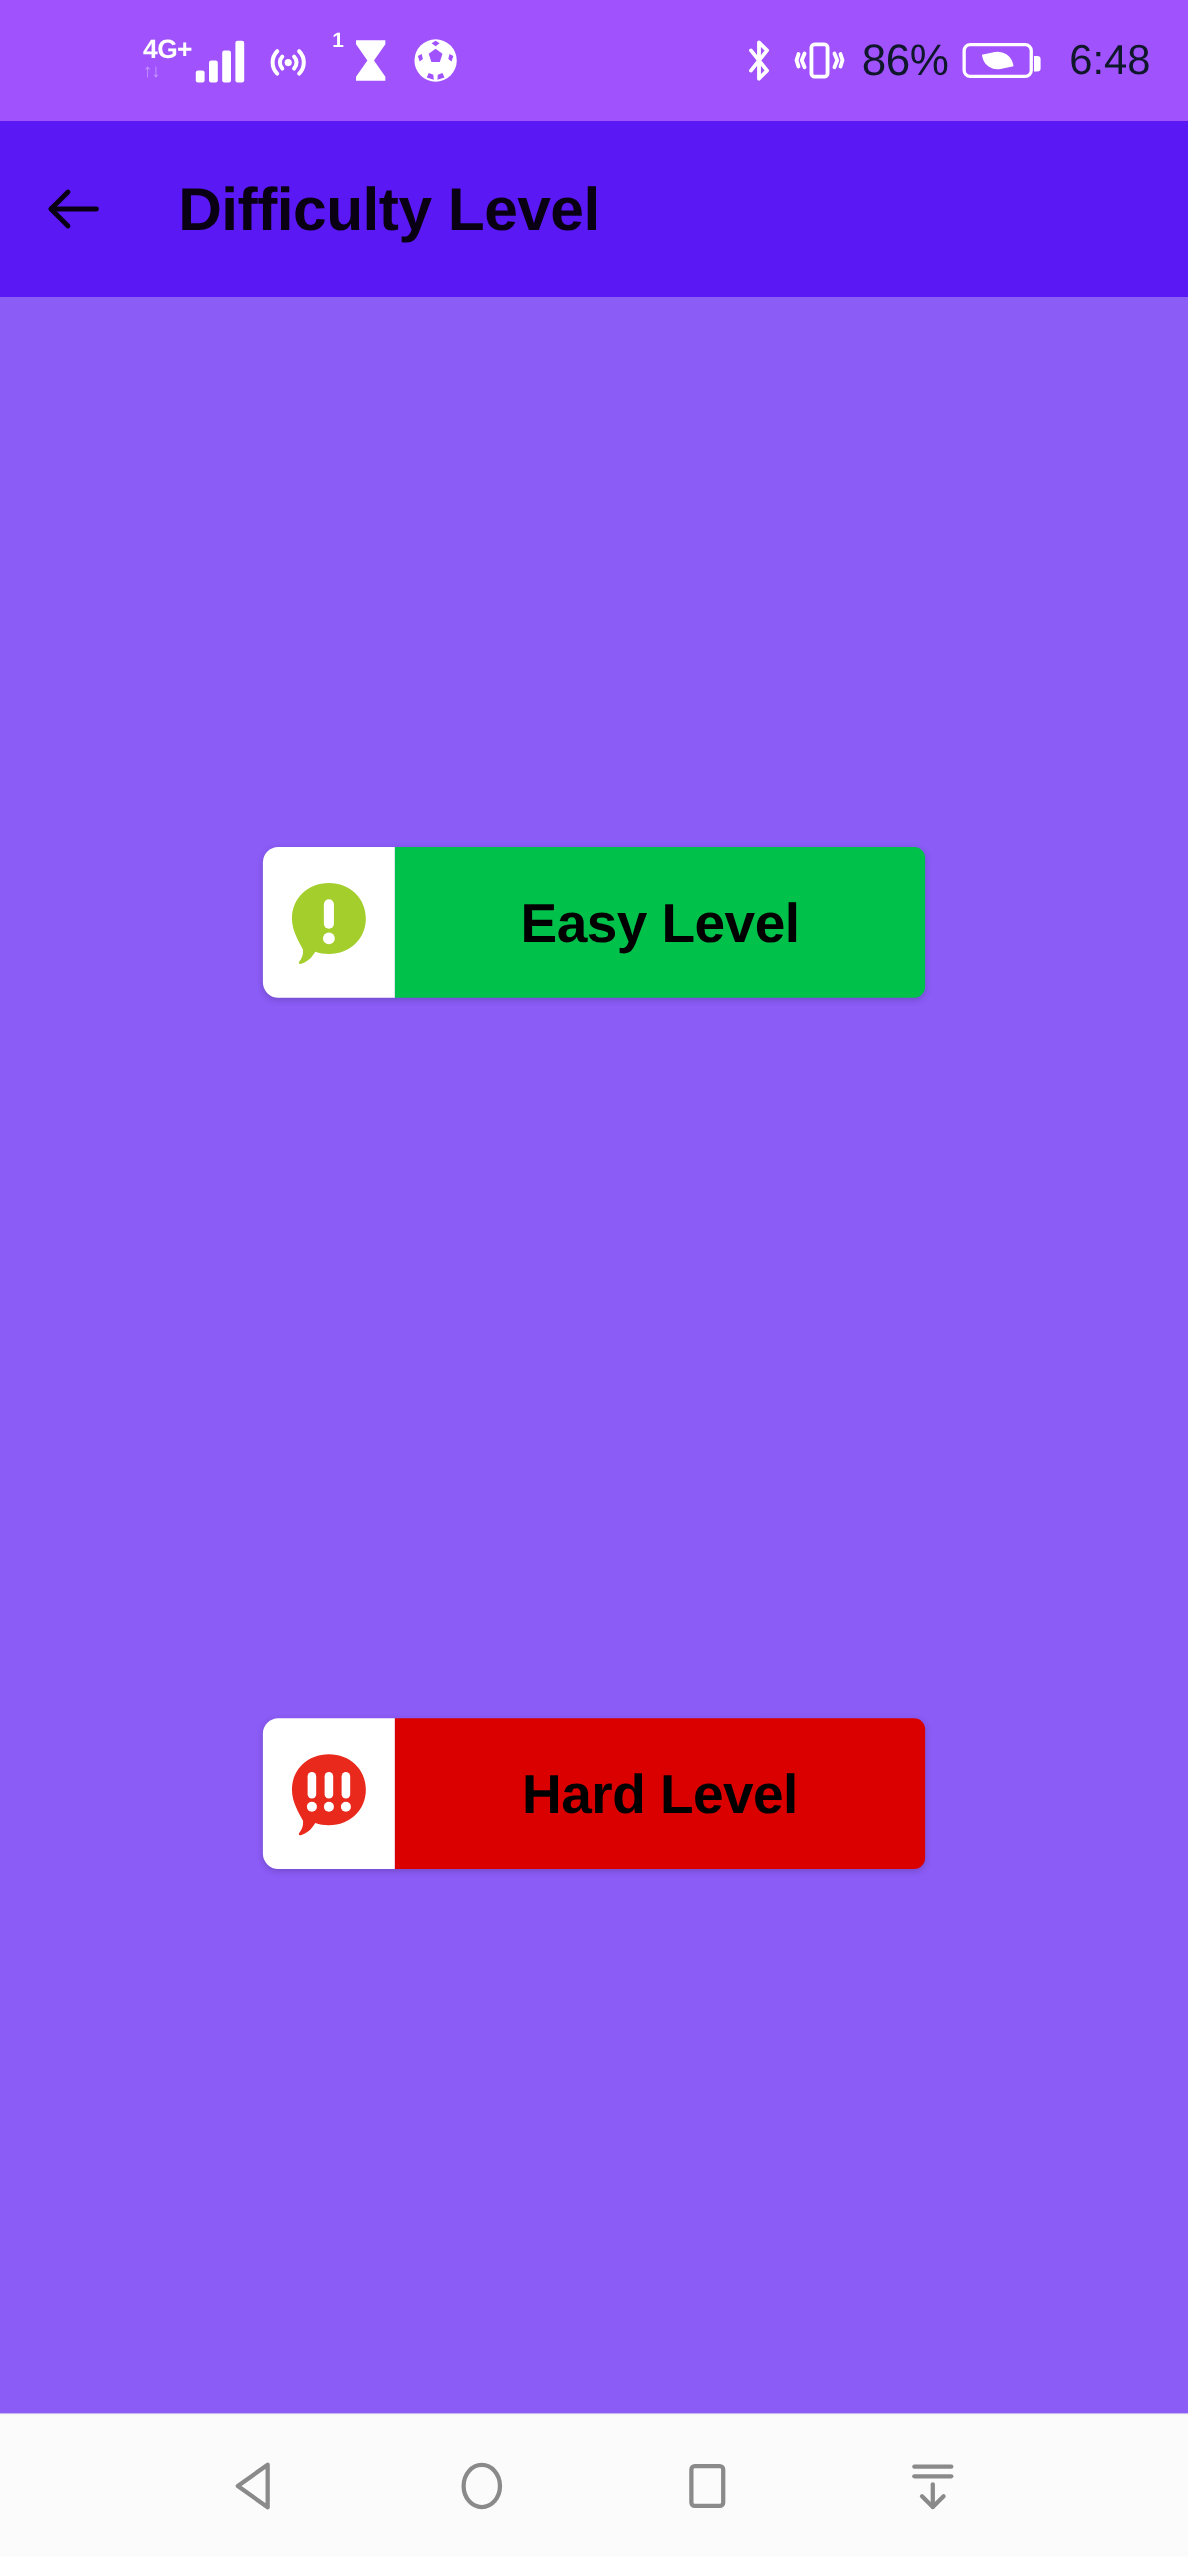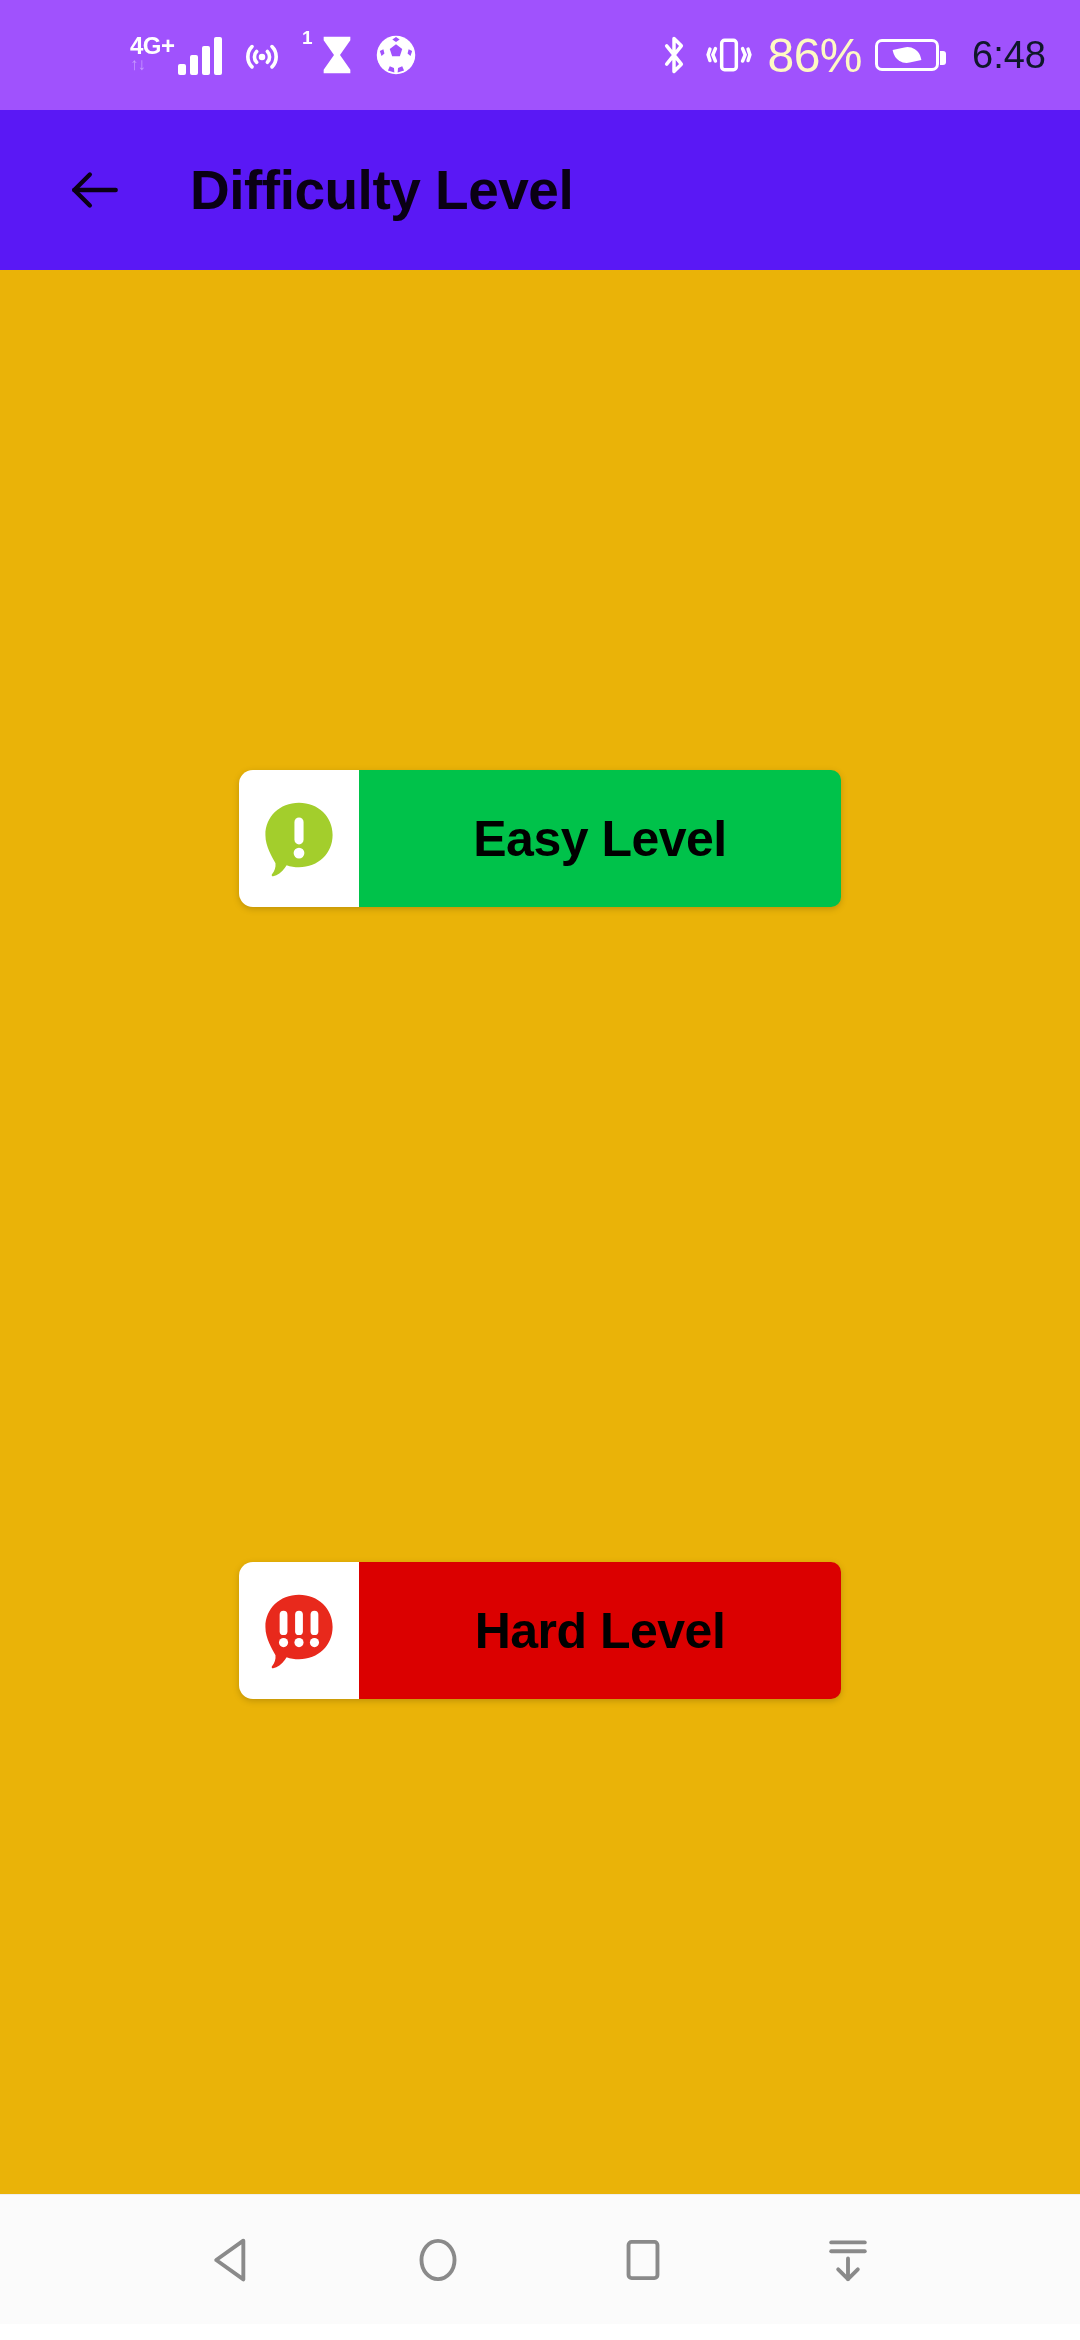--- a/index.html
+++ b/index.html
@@ -77,22 +77,22 @@
     position:absolute;
     top:-4px; right:-13px;
     color:#ffffff;
     font-size:19px;
     font-weight:bold;
     line-height:1;
   }
   .hotspot-pad { padding-right:15px; }
 
   .pct {
-    color:#fef9c3;
-    font-size:48px;
+    color:#0f172a;
+    font-size:40px;
     font-weight:normal;
     letter-spacing:-0.5px;
   }
   .clock {
     color:#0f172a;
     font-size:38px;
     letter-spacing:0px;
     margin-left:20px;
   }
   .batt {
@@ -117,40 +117,40 @@
     transform:rotate(-12deg);
   }
 
   
   .app-bar {
     height:160px;
     background:#5a18f5;
     display:flex;
     align-items:center;
     flex:none;
-    padding-left:52px;
+    padding-left:24px;
   }
   .back-btn {
     width:86px; height:86px;
     display:flex; align-items:center; justify-content:center;
     flex:none;
   }
   .app-title {
     color:#0a0014;
     font-size:55px;
     font-weight:bold;
     margin-left:52px;
     letter-spacing:-0.5px;
     white-space:nowrap;
   }
 
   
   .content {
     flex:1 1 auto;
-    background:#eab308;
+    background:#8b5cf6;
     position:relative;
     padding-left:48px;
   }
 
   .level-row {
     position:absolute;
     left:239px;
     display:flex;
     align-items:stretch;
     height:137px;

